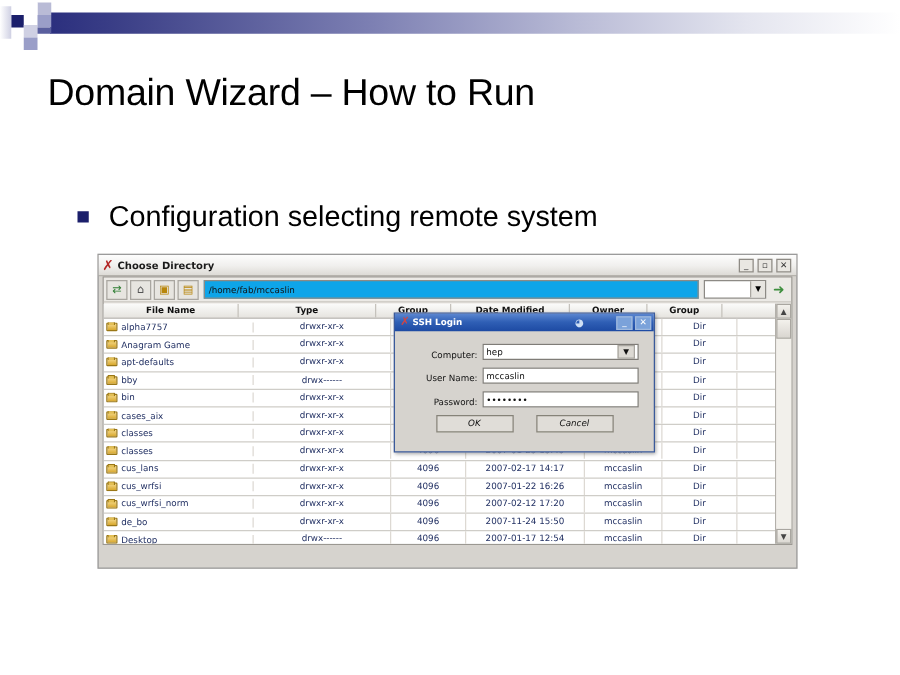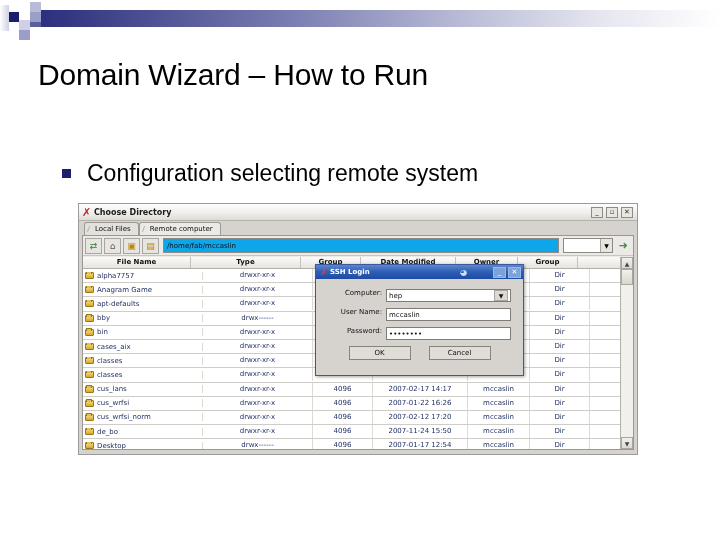--- a/index.html
+++ b/index.html
@@ -120,28 +120,28 @@
     height:14px; background:linear-gradient(to bottom,#5b86d0 0%,#2f5fb5 48%,#1d4aa3 100%);
     display:flex; align-items:center; padding:0 2px;
   }
   .ssh-x { color:#d24545; font-size:9px; font-weight:bold; width:12px; text-align:center; }
   .ssh-ttext { font-size:7px; font-weight:bold; color:#fff; flex:1; }
   .ssh-swirl { font-size:8px; color:#cfe0f5; margin-right:26px; }
   .ssh-btns { display:flex; gap:2px; }
   .ssh-b { width:13px; height:11px; border:1px solid #9fb8dd; background:#7ba2da;
            color:#fff; font-size:7px; line-height:9px; text-align:center; }
   .ssh-body { padding:10px 12px 6px 12px; }
-  .frow { display:flex; align-items:flex-start; margin-bottom:6px; }
+  .frow { display:flex; align-items:flex-end; margin-bottom:6px; }
   .flabel { width:58px; font-size:7px; color:#111; text-align:right; padding-right:4px; }
   .finput { flex:1; height:13px; background:#fff; border:1px solid #7f7c77; font-size:7px;
             color:#111; line-height:12px; padding:0 2px; }
   .finput.combo { display:flex; align-items:center; }
   .fcombo-arr { width:14px; height:11px; margin-left:auto; background:#dcd9d3; border:1px solid #a9a6a0;
                 display:flex; align-items:center; justify-content:center; font-size:6px; }
-  .ssh-actions { display:flex; justify-content:center; gap:18px; margin-top:6px; }
+  .ssh-actions { display:flex; justify-content:center; gap:18px; margin-top:6px;font-style:italic; }
   .dlg-btn { width:62px; height:14px; background:#e0ddd8; border:1px solid #868379;
              font-size:7px; color:#111; text-align:center; line-height:13px; }
 </style>
 </head>
 <body>
 
 <div class="slide-header">
   <div class="hdr-bar"></div>
   <div class="hdr-sq" style="left:9px;top:12px;width:10px;height:10px;background:#1b1f6b;"></div>
   <div class="hdr-sq" style="left:0px;top:5px;width:9px;height:26px;background:linear-gradient(to right,#ffffff,#cfd0e3);"></div>
@@ -165,24 +165,20 @@
   <div class="win-title">
     <div class="xlogo">✗</div>
     <div class="win-title-text">Choose Directory</div>
     <div class="win-btns">
       <div class="win-btn">_</div>
       <div class="win-btn">▫</div>
       <div class="win-btn">✕</div>
     </div>
   </div>
 
-  <div class="tabstrip">
-    <div class="tab">Local Files</div>
-    <div class="tab sel">Remote computer</div>
-  </div>
 
   <div class="panel">
 
     <div class="toolbar">
       <div class="tb-btn" style="color:#2e7d32;font-size:9px;">⇄</div>
       <div class="tb-btn" style="font-size:9px;color:#555;">⌂</div>
       <div class="tb-btn" style="font-size:9px;color:#b8860b;">▣</div>
       <div class="tb-btn" style="font-size:9px;color:#b8860b;">▤</div>
       <div class="pathbox">/home/fab/mccaslin</div>
       <div class="combo-right">

